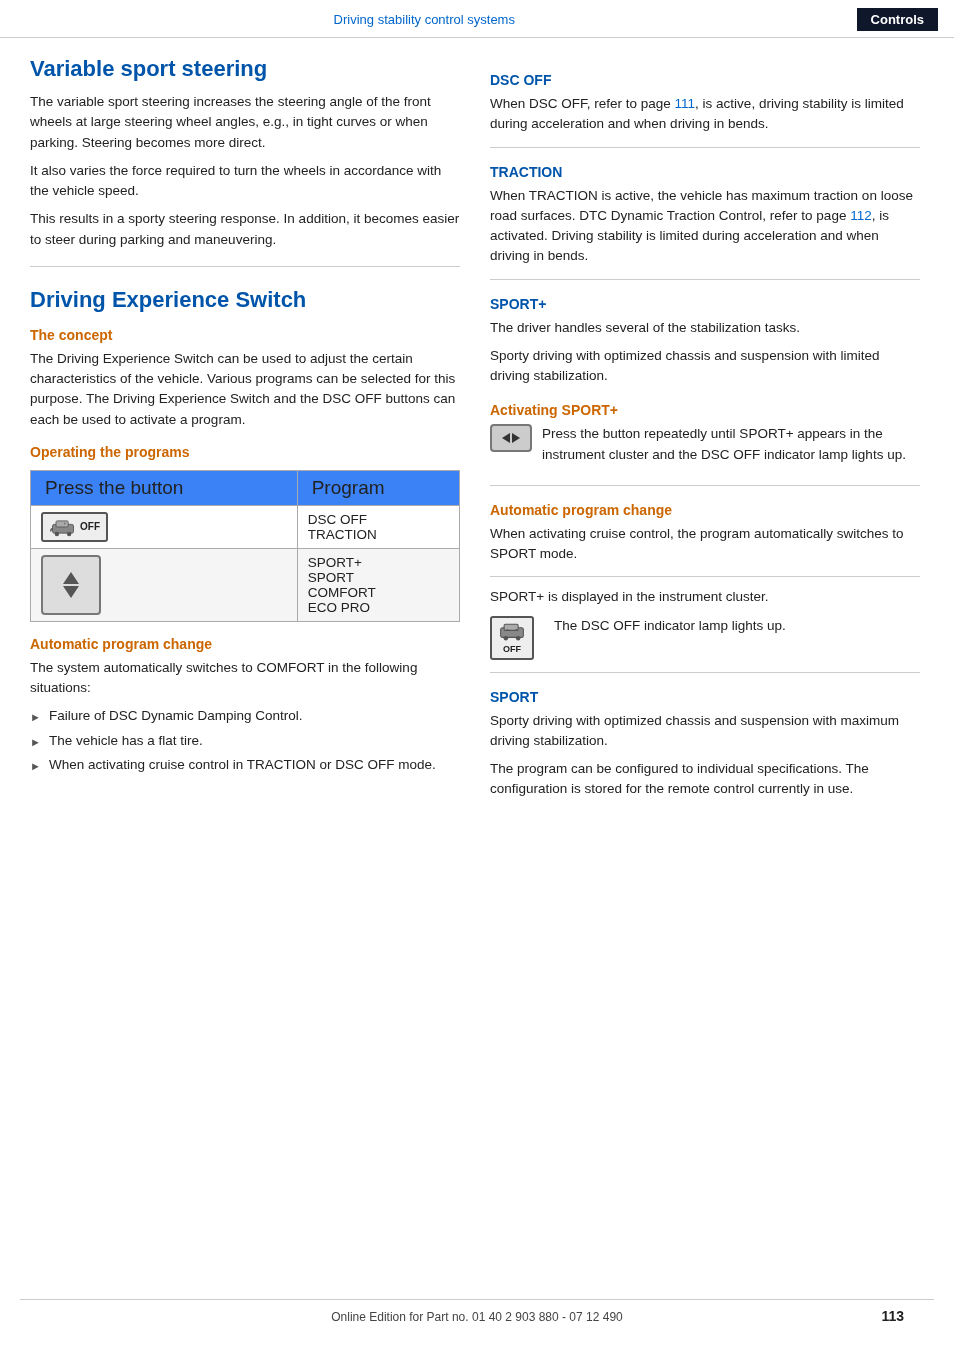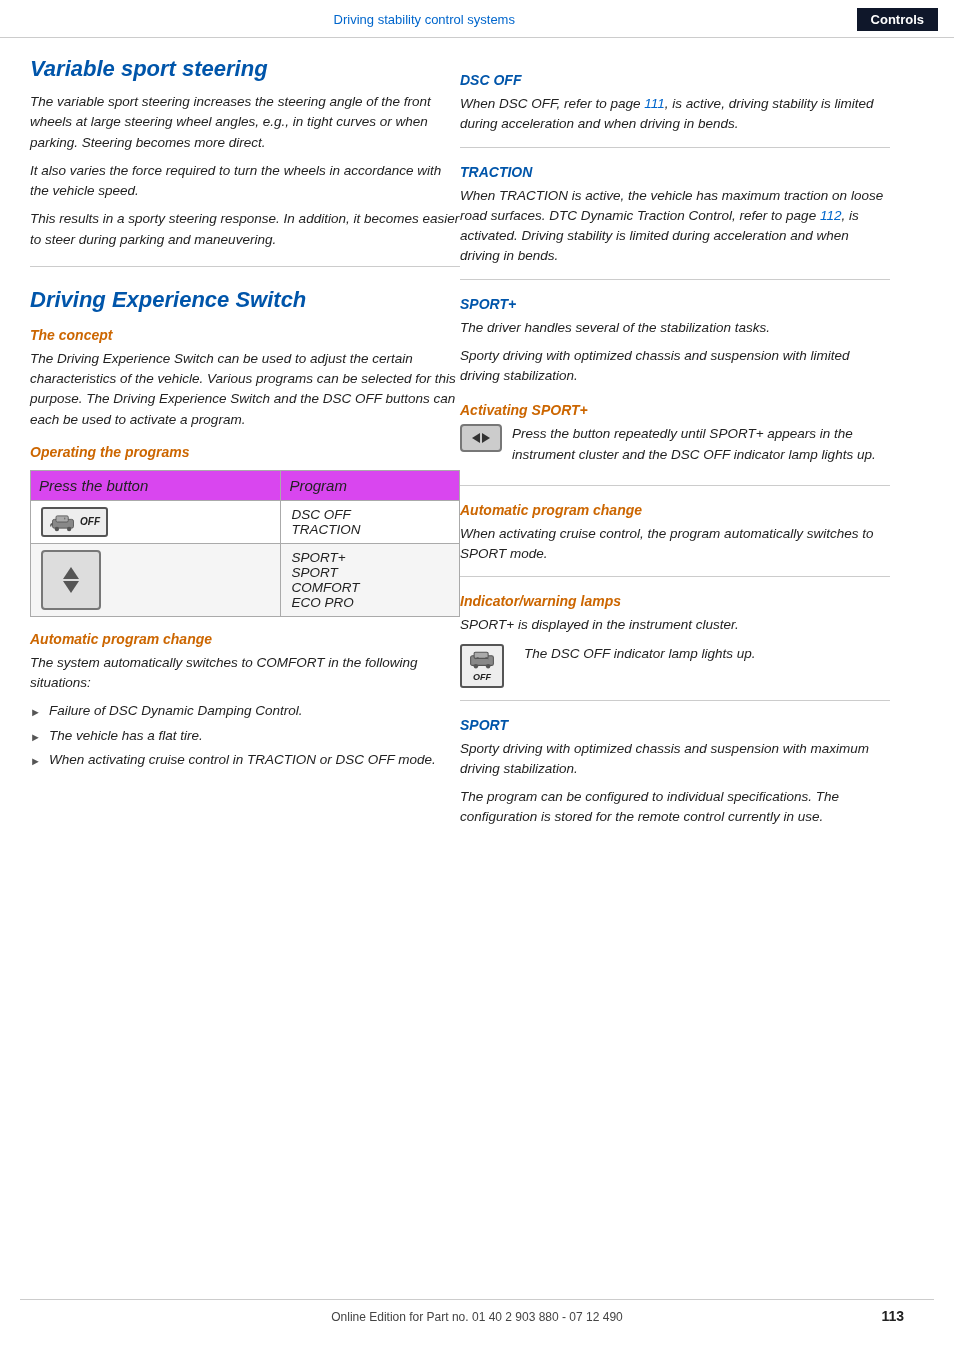--- a/index.html
+++ b/index.html
@@ -34,21 +34,21 @@
       color: #fff;
       padding: 4px 14px;
       font-size: 13px;
       font-weight: bold;
     }
 
     
     .page-content {
       display: flex;
       padding: 18px 20px 20px 30px;
-      font-style: italic;
+      gap: 30px;
     }
 
     .left-col {
       flex: 1;
       max-width: 430px;
     }
 
     .right-col {
       flex: 1;
       max-width: 430px;
@@ -99,25 +99,25 @@
     
     .program-table {
       width: 100%;
       border-collapse: collapse;
       margin-top: 10px;
       margin-bottom: 14px;
       border: 1px solid #aaa;
     }
 
     .program-table th {
-      background: #d946ef;
-      padding: 6px 8px;
+      background: #3b82f6;
+      padding: 6px 14px;
       text-align: left;
       font-weight: normal;
-      font-size: 15px;
+      font-size: 19px;
       border: 1px solid #aaa;
     }
 
     .program-table td {
       padding: 6px 10px;
       vertical-align: middle;
       border: 1px solid #aaa;
       font-size: 13.5px;
     }
 
@@ -417,23 +417,20 @@
 
     <hr class="right-divider">
 
     <h3 class="section-title-right-orange">
       <span>Automatic program change</span>
     </h3>
     <p>When activating cruise control, the program automatically switches to SPORT mode.</p>
 
     <hr class="right-divider">
 
-    <h3 class="section-title-right-orange">
-      <span>Indicator/warning lamps</span>
-    </h3>
 
     <p>SPORT+ is displayed in the instrument cluster.</p>
 
     <div class="lamp-row">
       <div class="dsc-lamp-icon">
         <svg width="28" height="22" viewBox="0 0 32 24">
           <rect x="3" y="6" width="26" height="11" rx="2" fill="#888" stroke="#555" stroke-width="1.2"></rect>
           <rect x="7" y="2" width="16" height="7" rx="1.5" fill="#aaa" stroke="#555" stroke-width="1.2"></rect>
           <circle cx="9" cy="18" r="2.5" fill="#555"></circle>
           <circle cx="23" cy="18" r="2.5" fill="#555"></circle>

